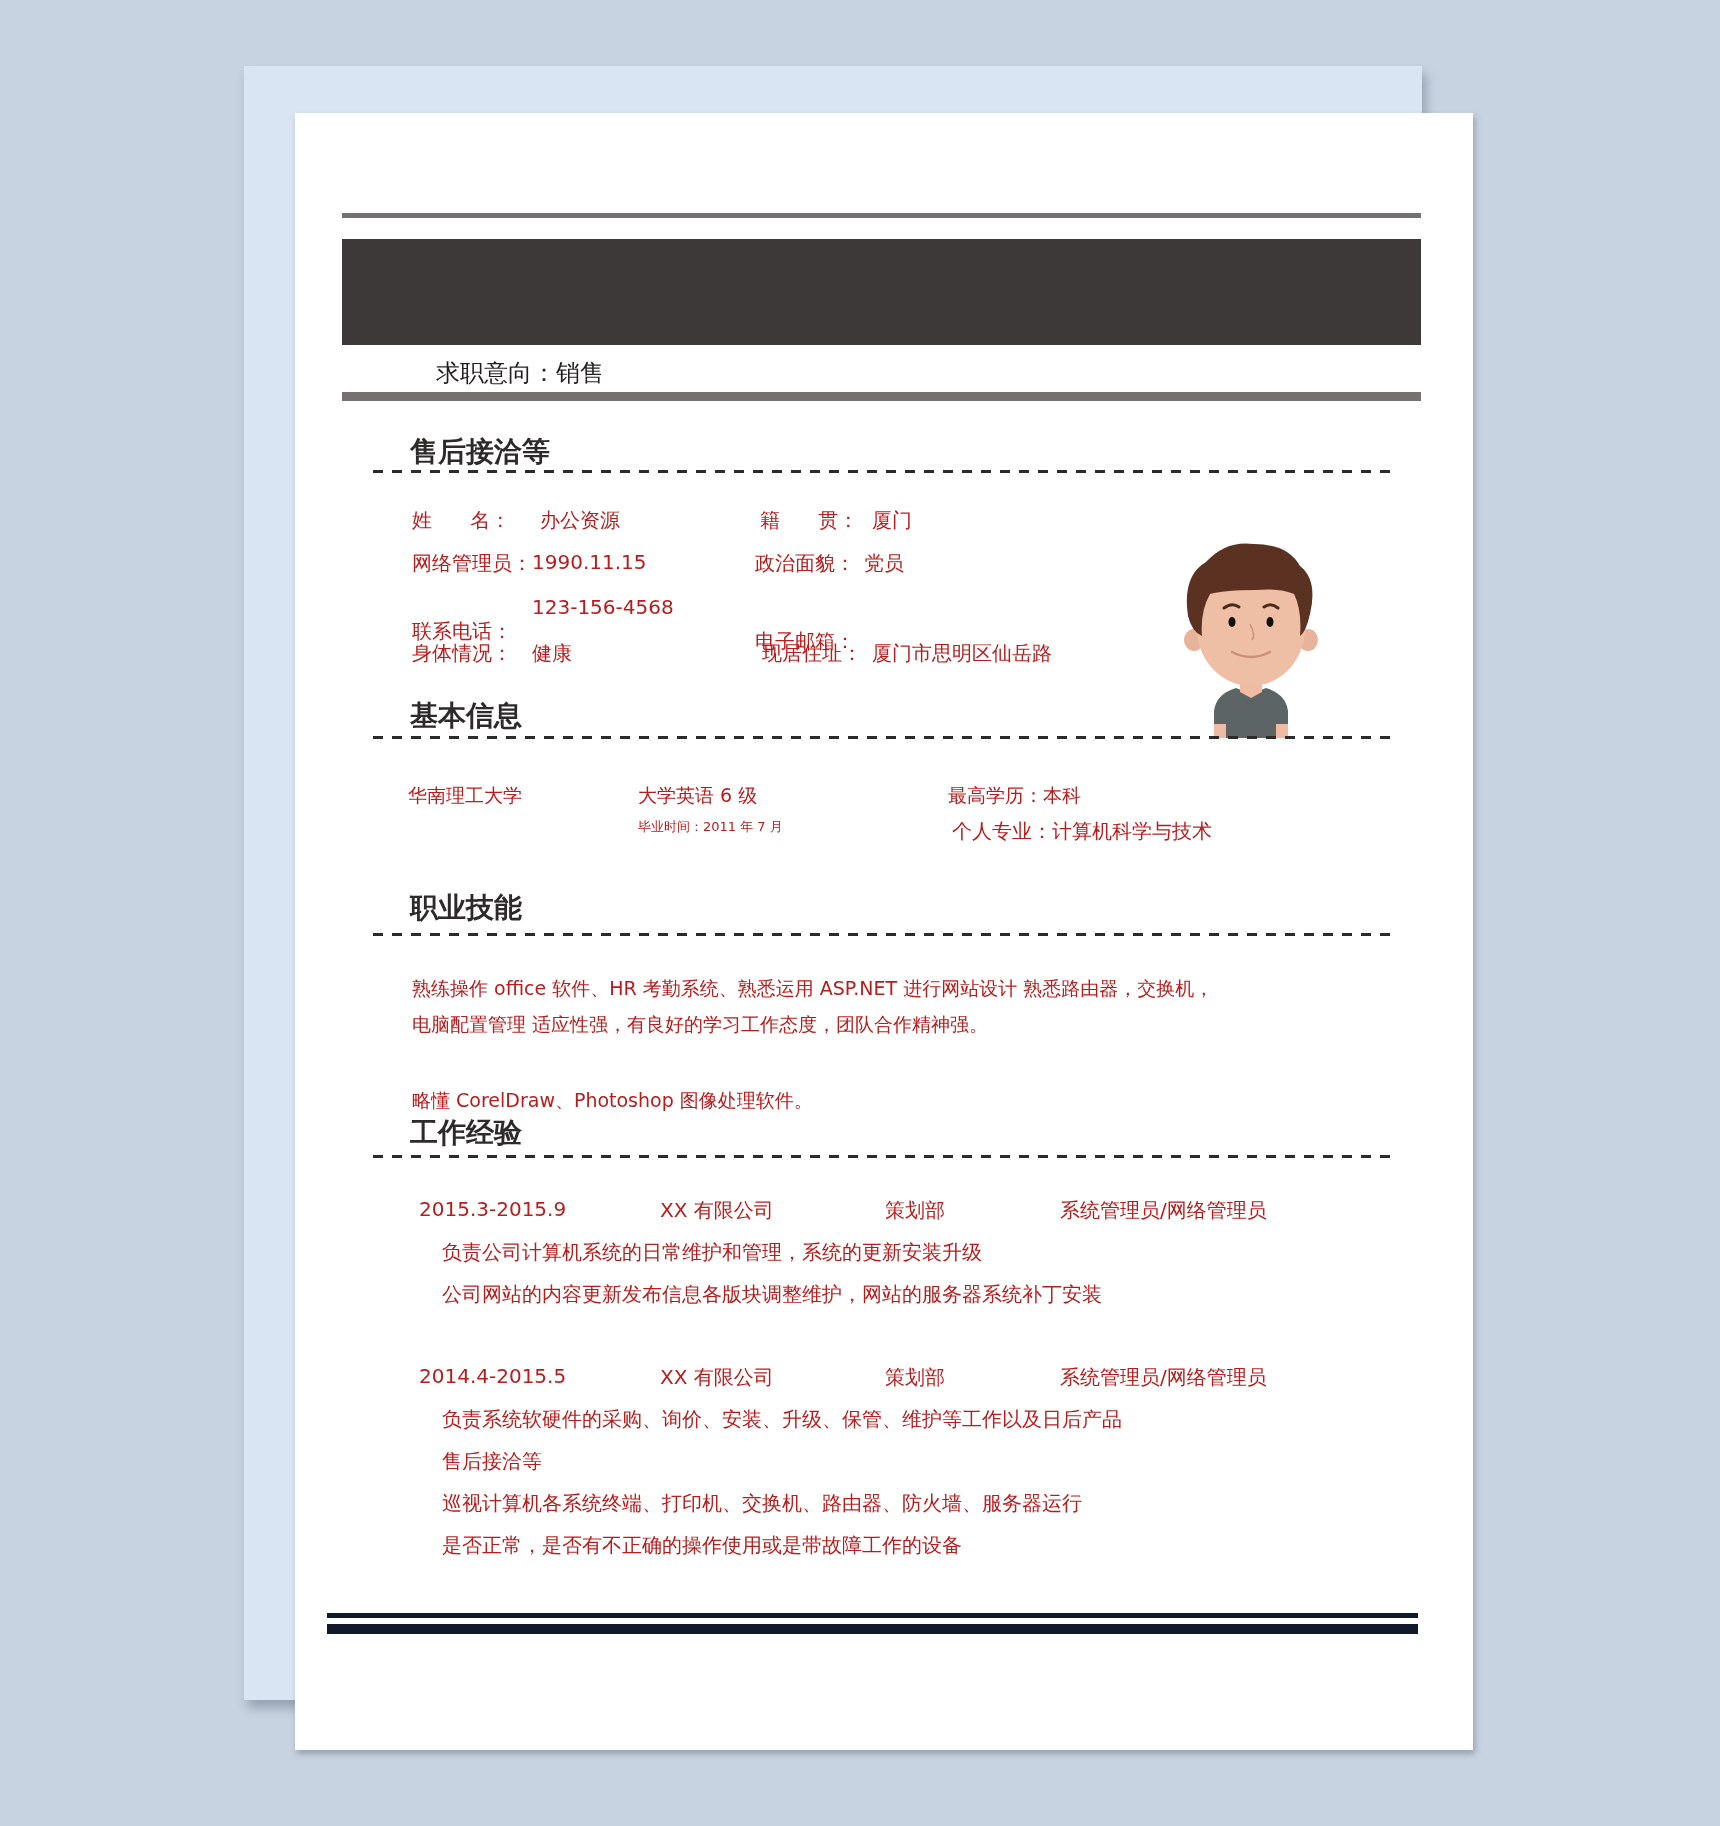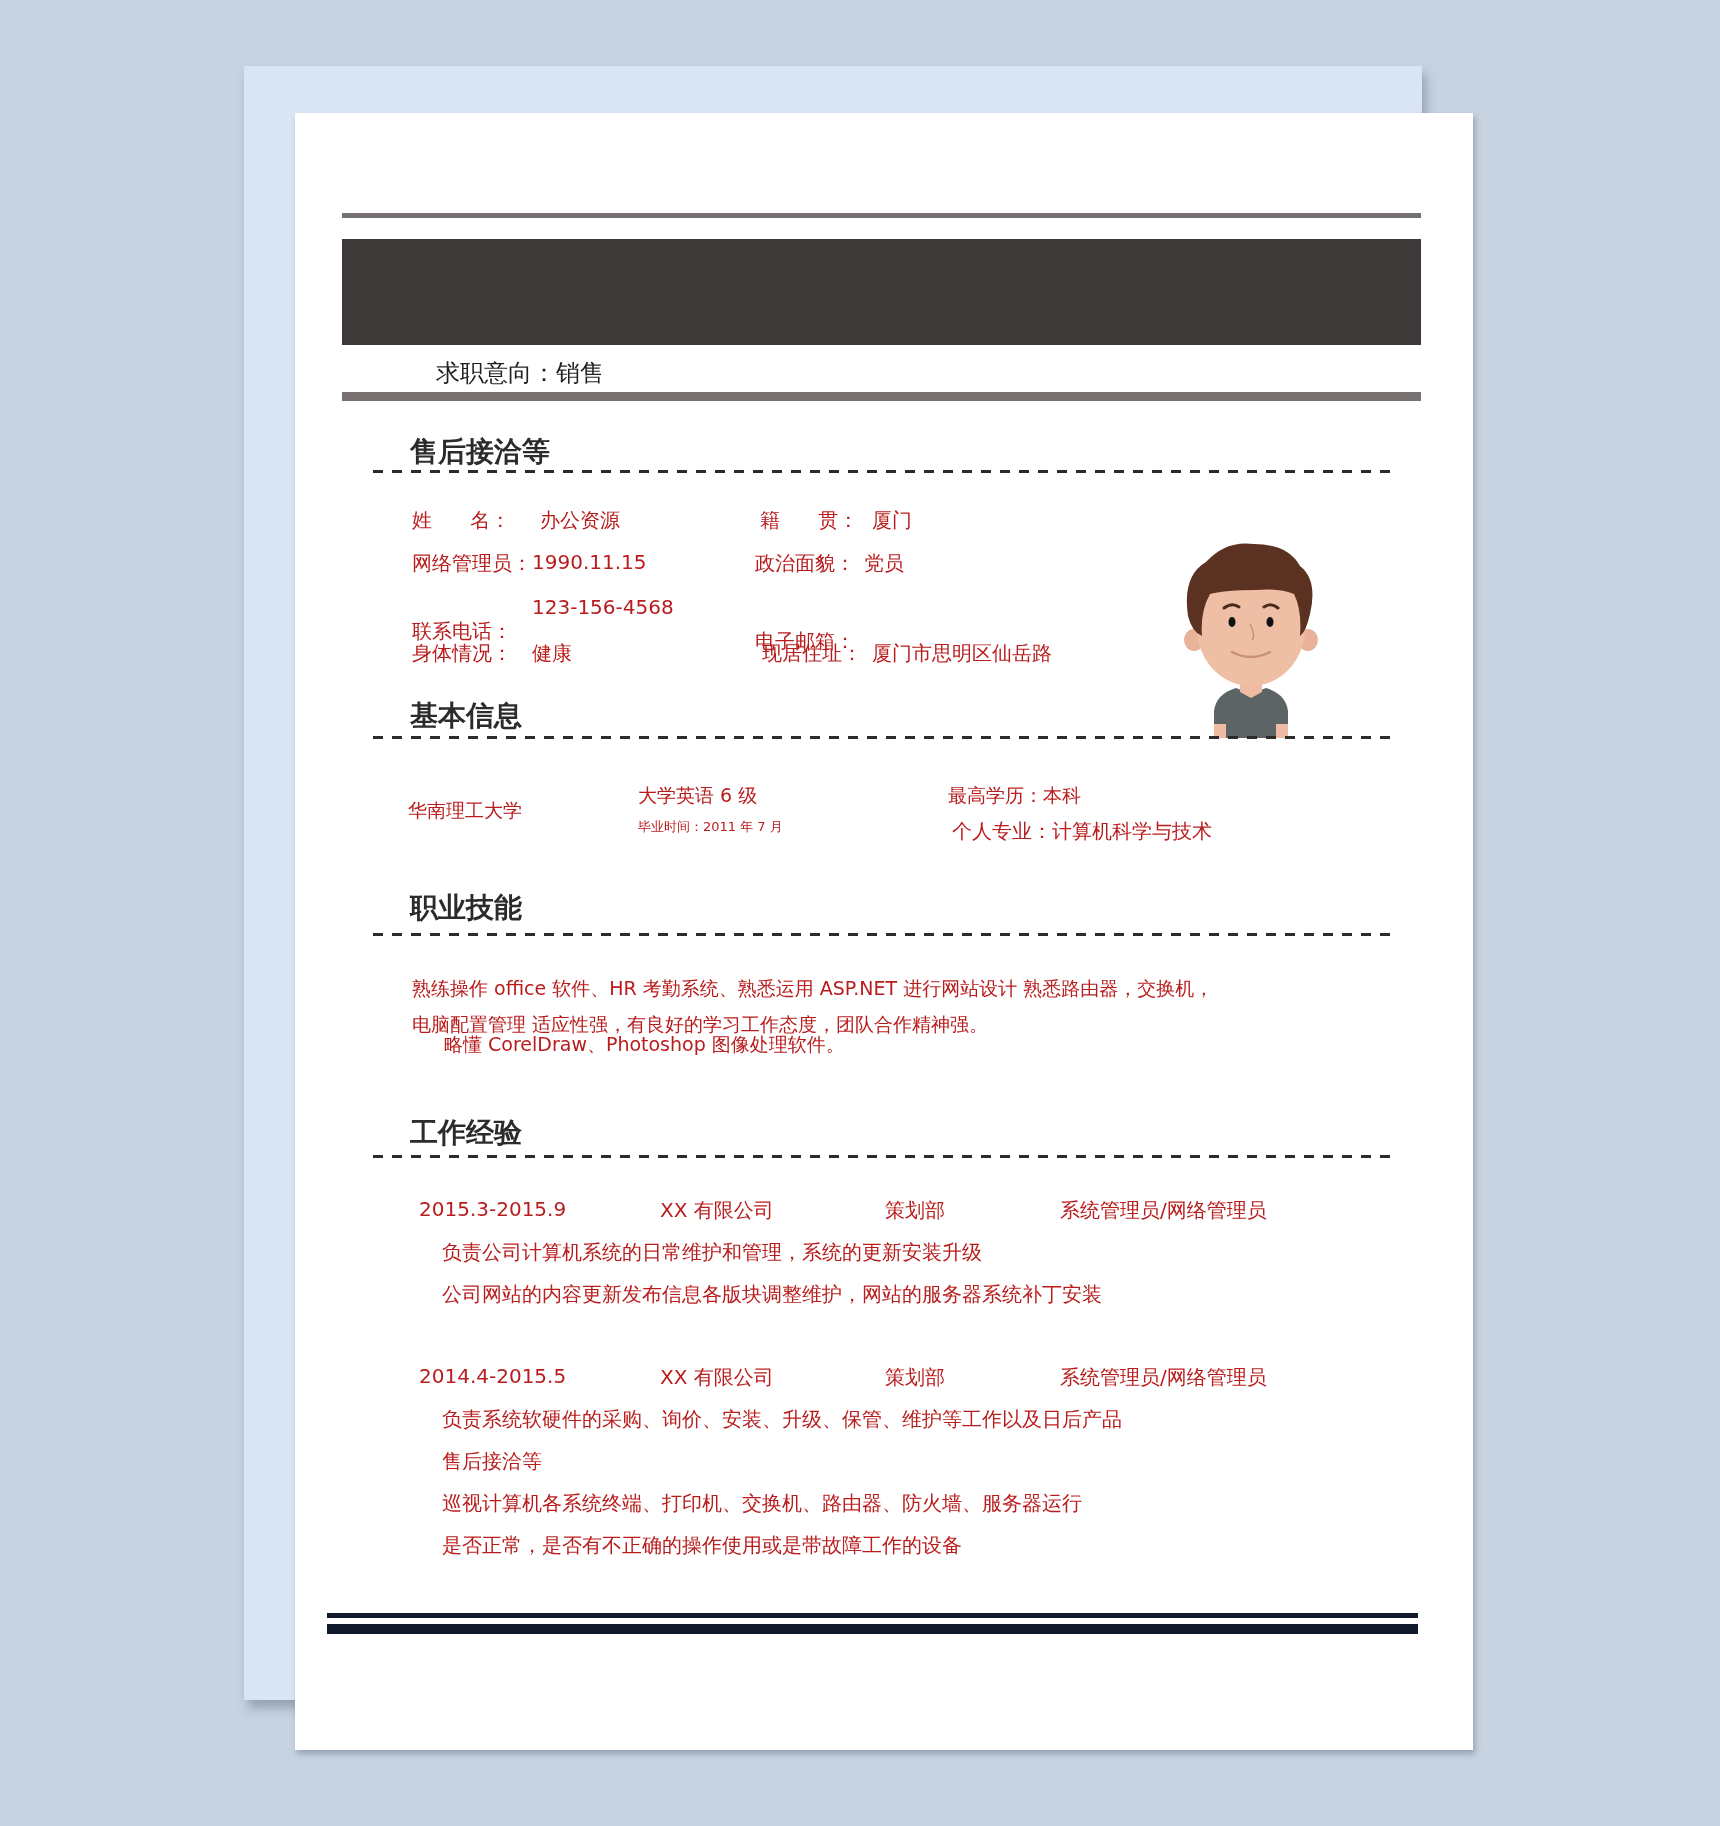--- a/index.html
+++ b/index.html
@@ -95,32 +95,32 @@
 
     <path d="M74 88 Q80 100 76 104" stroke="#c98f78" stroke-width="1.5" fill="none"></path>
 
     <path d="M56 116 Q75 126 94 116" stroke="#c98f78" stroke-width="2.5" fill="none" stroke-linecap="round"></path>
   </svg>
 </div>
 
 <div class="abs sec-title" style="left:410px; top:697px;">基本信息</div>
 <div class="abs dash" style="top:736px;"></div>
 
-<div class="abs txt" style="left:408px; top:783px; font-size:19px;margin-top:15px;">华南理工大学</div>
+<div class="abs txt" style="left:408px; top:783px; font-size:19px;">华南理工大学</div>
 <div class="abs txt" style="left:638px; top:783px; font-size:19px;">大学英语 6 级</div>
 <div class="abs txt" style="left:948px; top:783px; font-size:19px;">最高学历：本科</div>
 <div class="abs txt" style="left:638px; top:818px; font-size:13px;text-align:center;">毕业时间：2011 年 7 月</div>
 <div class="abs txt" style="left:952px; top:818px; font-size:20px;">个人专业：计算机科学与技术</div>
 
 <div class="abs sec-title" style="left:410px; top:889px;">职业技能</div>
 <div class="abs dash" style="top:933px;"></div>
 
 <div class="abs txt" style="left:412px; top:976px; font-size:19px;">熟练操作 office 软件、HR 考勤系统、熟悉运用 ASP.NET 进行网站设计   熟悉路由器，交换机，</div>
 <div class="abs txt" style="left:412px; top:1012px; font-size:19px;">电脑配置管理   适应性强，有良好的学习工作态度，团队合作精神强。</div>
-<div class="abs txt" style="left:412px; top:1032px; font-size:19px;margin-left:32px;">略懂 CorelDraw、Photoshop 图像处理软件。</div>
+<div class="abs txt" style="left:412px; top:1088px; font-size:19px;">略懂 CorelDraw、Photoshop 图像处理软件。</div>
 
 <div class="abs sec-title" style="left:410px; top:1114px;">工作经验</div>
 <div class="abs dash" style="top:1155px;"></div>
 
 <div class="abs txt" style="left:419px; top:1197px;">2015.3-2015.9</div>
 <div class="abs txt" style="left:660px; top:1197px;">XX 有限公司</div>
 <div class="abs txt" style="left:885px; top:1197px;">策划部</div>
 <div class="abs txt" style="left:1060px; top:1197px;">系统管理员/网络管理员</div>
 <div class="abs txt" style="left:442px; top:1239px;">负责公司计算机系统的日常维护和管理，系统的更新安装升级</div>
 <div class="abs txt" style="left:442px; top:1281px;">公司网站的内容更新发布信息各版块调整维护，网站的服务器系统补丁安装</div>

